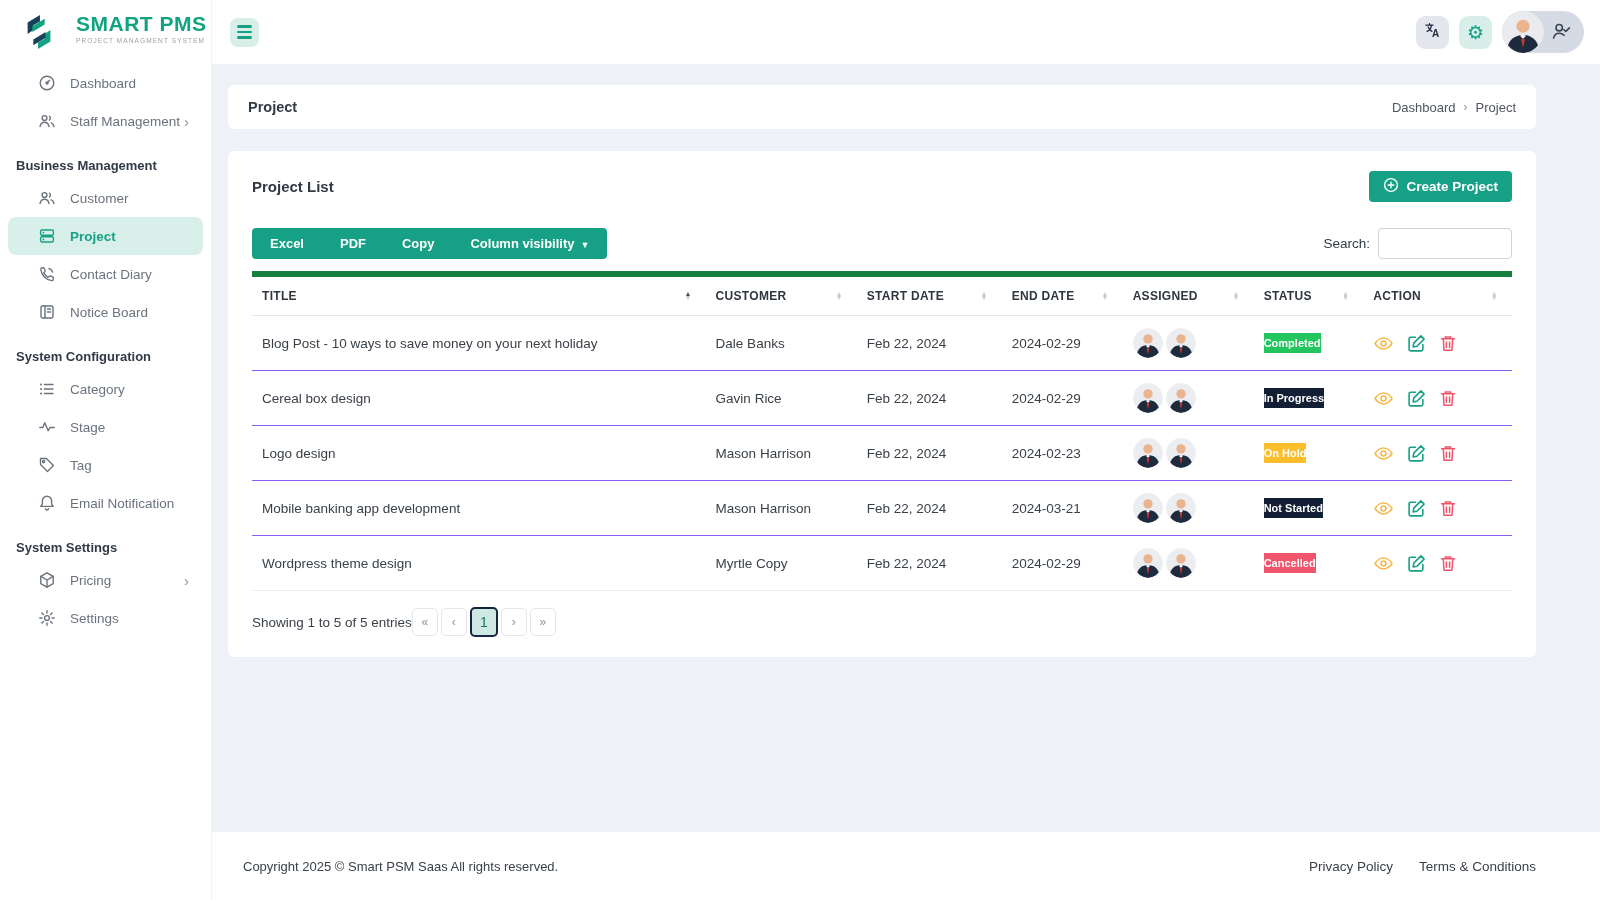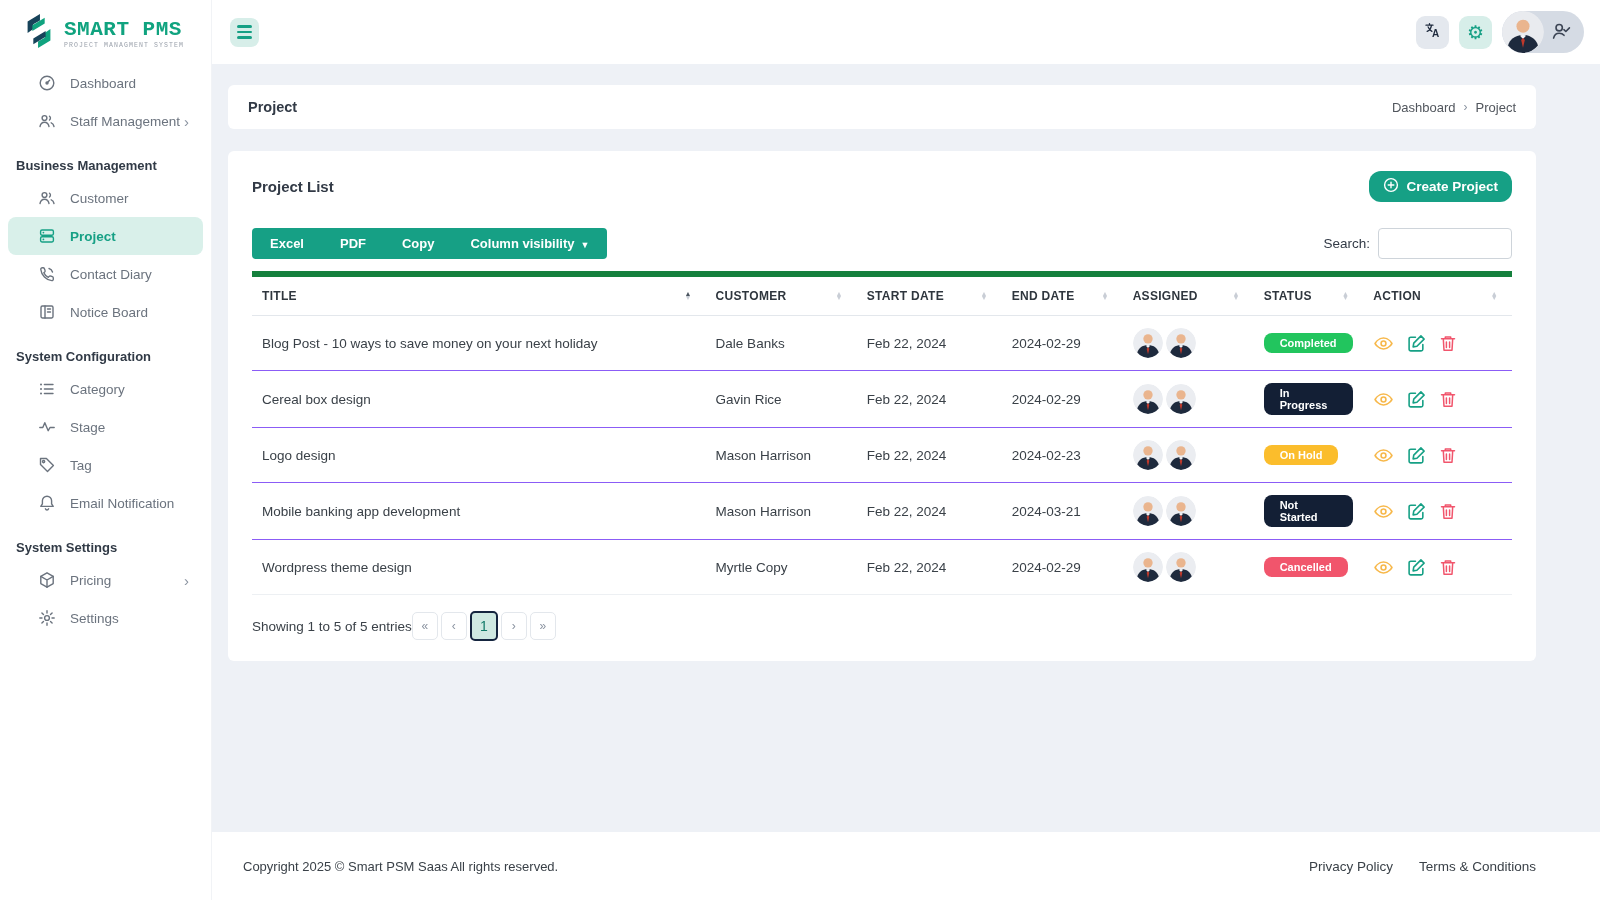--- a/index.html
+++ b/index.html
@@ -1,21 +1,21 @@
 <!DOCTYPE html>
 <html><head>
 <meta charset="utf-8">
 <style>
   * { box-sizing: border-box; margin: 0; padding: 0; }
   html,body { width:1600px; height:900px; overflow:hidden; }
   body { font-family:"Liberation Sans", sans-serif; background:#fff; color:#323a46; display:flex; }
 
   
   .sidebar { width:212px; min-width:212px; background:#fff; height:100%; border-right:1px solid #f1f3f6; }
-  .logo-wrap { display:flex; align-items:center; gap:6px; padding:12px 0 10px 20px; height:64px;font-family:Liberation Mono, monospace; }
+  .logo-wrap { display:flex; gap:18px; padding:12px 0 10px 20px; height:64px; }
   .logo-text .brand-name { font-size:21px; font-weight:bold; color:#10a37f; letter-spacing:.5px; }
   .logo-text .brand-sub { font-size:6.5px; color:#9aa1ab; letter-spacing:1.1px; margin-top:1px; }
   .nav-heading { font-size:13px; font-weight:bold; color:#313a46; padding:18px 16px 6px 16px; }
   .nav-item { display:flex; align-items:center; height:38px; padding:0 14px 0 30px; cursor:pointer; color:#6b737e; margin:0 8px; border-radius:8px; }
   .nav-item .nav-icon { width:18px; height:18px; display:inline-flex; align-items:center; justify-content:center; margin-right:14px; color:#6b737e; font-size:16px; line-height:1;}
   .nav-item .nav-label { font-size:13.5px; }
   .nav-item .nav-chevron { margin-left:auto; font-size:15px; color:#8a93a0; }
   .nav-item.active { background:#d9f0ea; color:#16a085; }
   .nav-item.active .nav-icon { color:#16a085; }
   .nav-item.active .nav-label { color:#16a085; font-weight:bold; }
@@ -36,40 +36,40 @@
 
   .breadcrumb-bar { background:#fff; border-radius:6px; height:44px; display:flex; align-items:center; justify-content:space-between; padding:0 20px; }
   .breadcrumb-bar .page-title { font-size:14.5px; font-weight:bold; color:#323a46; }
   .crumbs { display:flex; align-items:center; gap:8px; font-size:13px; color:#51565d; }
   .crumbs .crumb-sep { color:#8a93a0; font-size:12px; }
   .crumbs .crumb:first-child { cursor:pointer; }
 
   .card { background:#fff; border-radius:6px; margin-top:22px; padding:20px 24px; }
   .card-head { display:flex; align-items:center; justify-content:space-between; }
   .card-title { font-size:15px; font-weight:bold; color:#323a46; }
-  .create-btn { background:#16a085; color:#fff; border:none; border-radius:12px; height:31px; padding:0 14px; font-size:13.5px; font-weight:bold; display:flex; align-items:center; gap:7px; cursor:pointer; font-family:inherit; }
+  .create-btn { background:#16a085; color:#fff; border:none; border-radius:4px; height:31px; padding:0 14px; font-size:13.5px; font-weight:bold; display:flex; align-items:center; gap:7px; cursor:pointer; font-family:inherit; }
 
   .table-toolbar { margin-top:26px; display:flex; align-items:center; justify-content:space-between; }
   .btn-group { display:flex; background:#16a085; border-radius:4px; overflow:hidden; }
   .btn-group button { background:transparent; border:none; color:#fff; font-weight:bold; font-size:13px; padding:8px 18px; cursor:pointer; font-family:inherit; display:flex; align-items:center; gap:6px;}
   .btn-group button .caret { font-size:9px; margin-top:2px; }
   .search-wrap { display:flex; align-items:center; gap:8px;margin-left:46px; }
   .search-wrap label { font-size:13.5px; color:#323a46; }
   .search-wrap input { width:134px; height:31px; border:1px solid #ced4da; border-radius:4px; padding:0 8px; font-size:13px; outline:none; font-family:inherit; }
 
   table { width:100%; border-collapse:collapse; margin-top:12px; table-layout:fixed; }
   thead th { text-align:left; font-size:12px; font-weight:bold; color:#2f363e; letter-spacing:.3px; padding:12px 10px; border-top:6px solid #15803d; border-bottom:1px solid #e3e7ec; cursor:pointer; }
   .th-inner { display:flex; align-items:center; justify-content:space-between; }
   .sorters { display:flex; flex-direction:column; line-height:.55; font-size:7px; color:#c9ced6; margin-right:4px; }
   .sorters .on { color:#4b5560; }
   tbody td { font-size:13.5px; color:#3a4148; padding:12px 10px; border-bottom:1px solid #8b5cf6; vertical-align:middle; }
   tbody tr:last-child td { border-bottom:1px solid #edf0f3; }
   .avatars { display:flex; gap:3px; }
   .avatars svg { width:30px; height:30px; border-radius:50%; display:block; }
-  .badge { display:inline-block; color:#fff; font-size:11px; font-weight:bold; padding:4px 16px; border-radius:8px; }
+  .badge { display:inline-block; color:#fff; font-size:11px; font-weight:bold; padding:4px 0; border-radius:0; }
   .actions { display:flex; align-items:center; gap:13px; }
   .actions .act { cursor:pointer; display:inline-flex; }
 
   .table-foot { display:flex; align-items:center; margin-top:16px; }
   .entries-info { font-size:13.5px; color:#3a4148; }
   .pagination { display:flex; align-items:center; gap:3px; }
   .page-btn { min-width:26px; height:28px; border:1px solid #e3e7ec; background:#fff; border-radius:5px; color:#8a93a0; font-size:12px; display:flex; align-items:center; justify-content:center; cursor:pointer; padding:0 6px; font-family:inherit; }
   .page-btn.active { background:#cfe9e2; border:2px solid #15253f; color:#117a68; font-size:14px; min-width:28px; height:30px; }
 
   .footer { height:68px; background:#fff; display:flex; align-items:center; justify-content:space-between; padding:0 64px 0 31px; }

